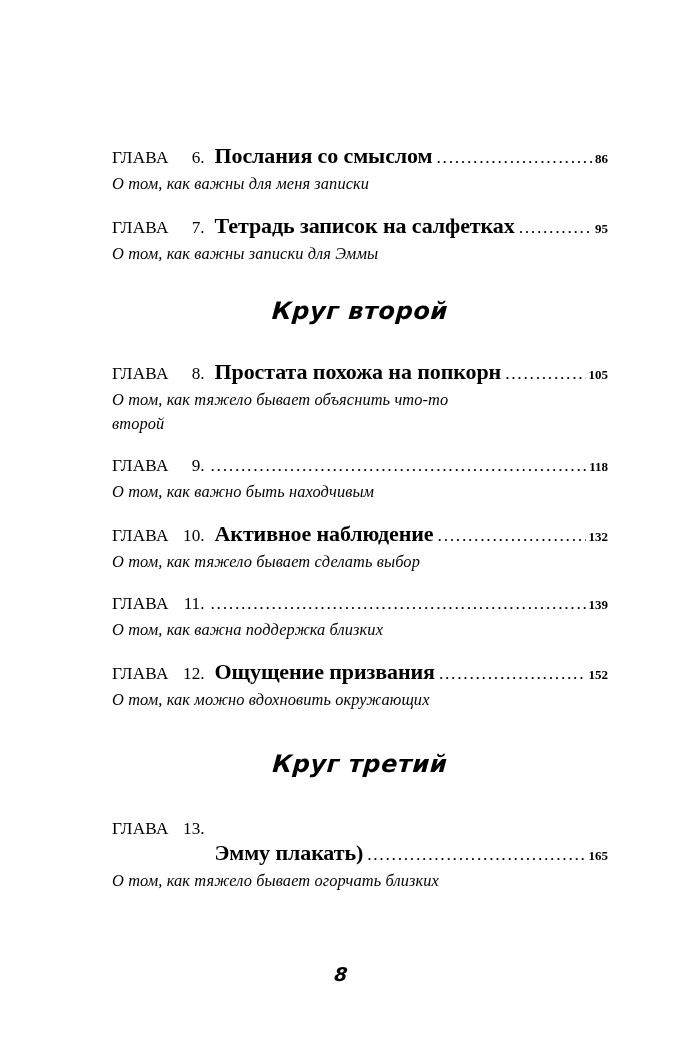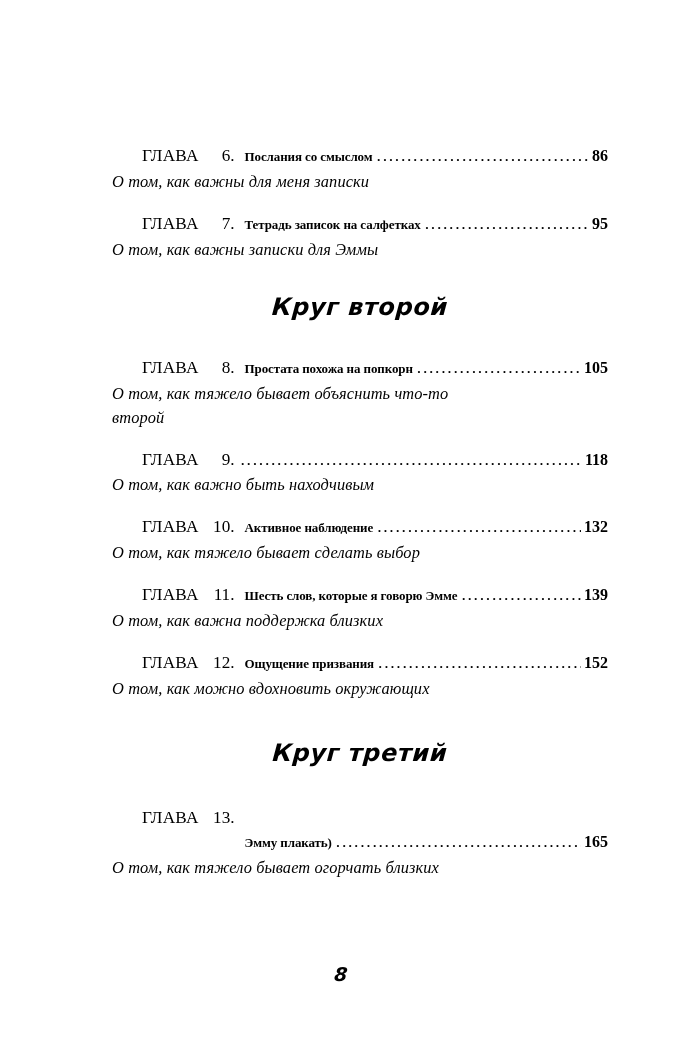--- a/index.html
+++ b/index.html
@@ -36,33 +36,32 @@
     font-size: 17.6px;
     line-height: 25px;
     white-space: nowrap;
   }
   .ch-label {
     font-family: "Liberation Serif", "DejaVu Serif", serif;
     font-weight: 400;
     font-size: 17.2px;
     letter-spacing: 0.2px;
     flex: 0 0 auto;
-    margin-left: 30px;
   }
   .ch-num {
     font-weight: 400;
     font-size: 17.2px;
     flex: 0 0 auto;
     width: 36px;
     text-align: right;
     padding-right: 2px;
   }
   .ch-title {
     font-weight: 700;
-    font-size: 13px;
+    font-size: 22px;
     flex: 0 0 auto;
     padding-left: 8px;
     letter-spacing: -0.1px;
   }
   .leader {
     flex: 1 1 auto;
     overflow: hidden;
     height: 1em;
     position: relative;
     margin: 0 2px 0 4px;
@@ -70,21 +69,21 @@
   .leader::before {
     content: "....................................................................................................";
     font-weight: 400;
     font-size: 17.6px;
     letter-spacing: 1.7px;
     display: block;
     white-space: nowrap;
   }
   .ch-page {
     font-weight: 700;
-    font-size: 16px;
+    font-size: 13px;
     flex: 0 0 auto;
     text-align: right;
     padding-left: 1px;
   }
 
   
   .entry-line.cont {
     margin-top: -1px;
   }
   .entry-line.cont .ch-label,
@@ -188,21 +187,20 @@
         <span class="leader"></span>
         <span class="ch-page">132</span>
       </div>
       <div class="subtitle">О том, как тяжело бывает сделать выбор</div>
     </div>
 
     <div class="entry">
       <div class="entry-line">
         <span class="ch-label">ГЛАВА</span>
         <span class="ch-num">11.</span>
-        <span class="ch-title">Шесть слов, которые я говорю Эмме</span>
         <span class="leader"></span>
         <span class="ch-page">139</span>
       </div>
       <div class="subtitle">О том, как важна поддержка близких</div>
     </div>
 
     <div class="entry">
       <div class="entry-line">
         <span class="ch-label">ГЛАВА</span>
         <span class="ch-num">12.</span>

